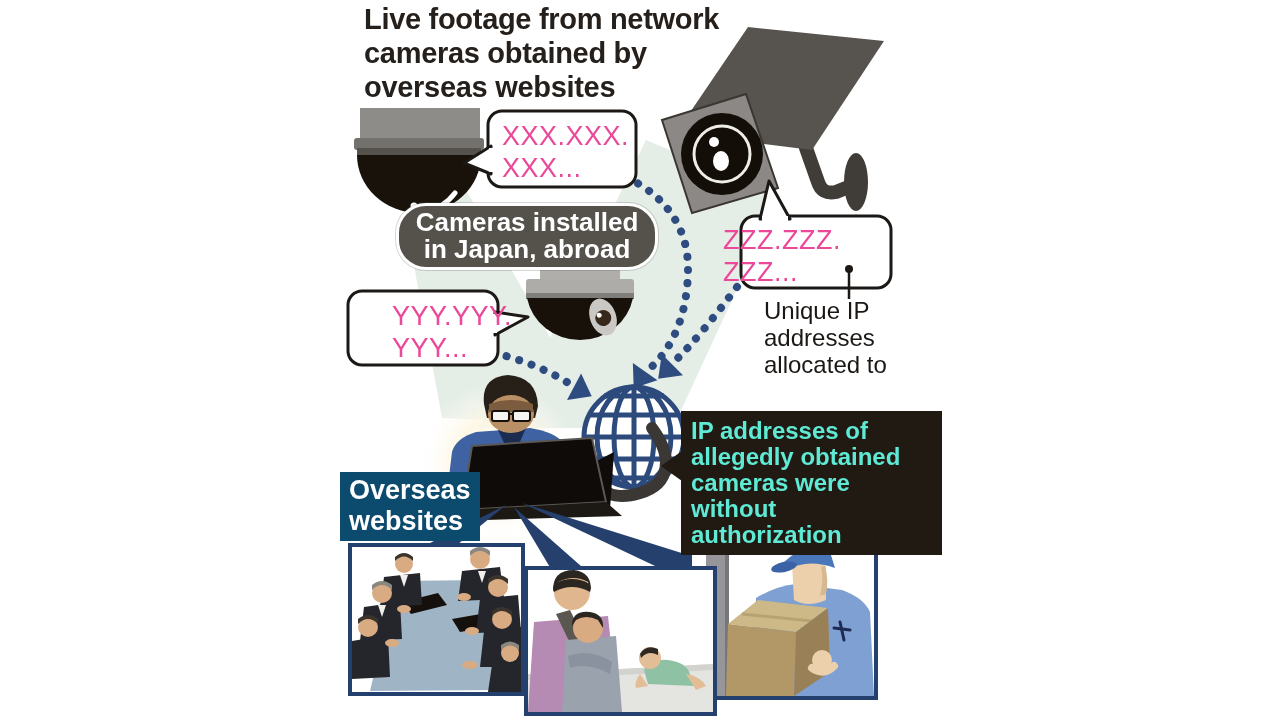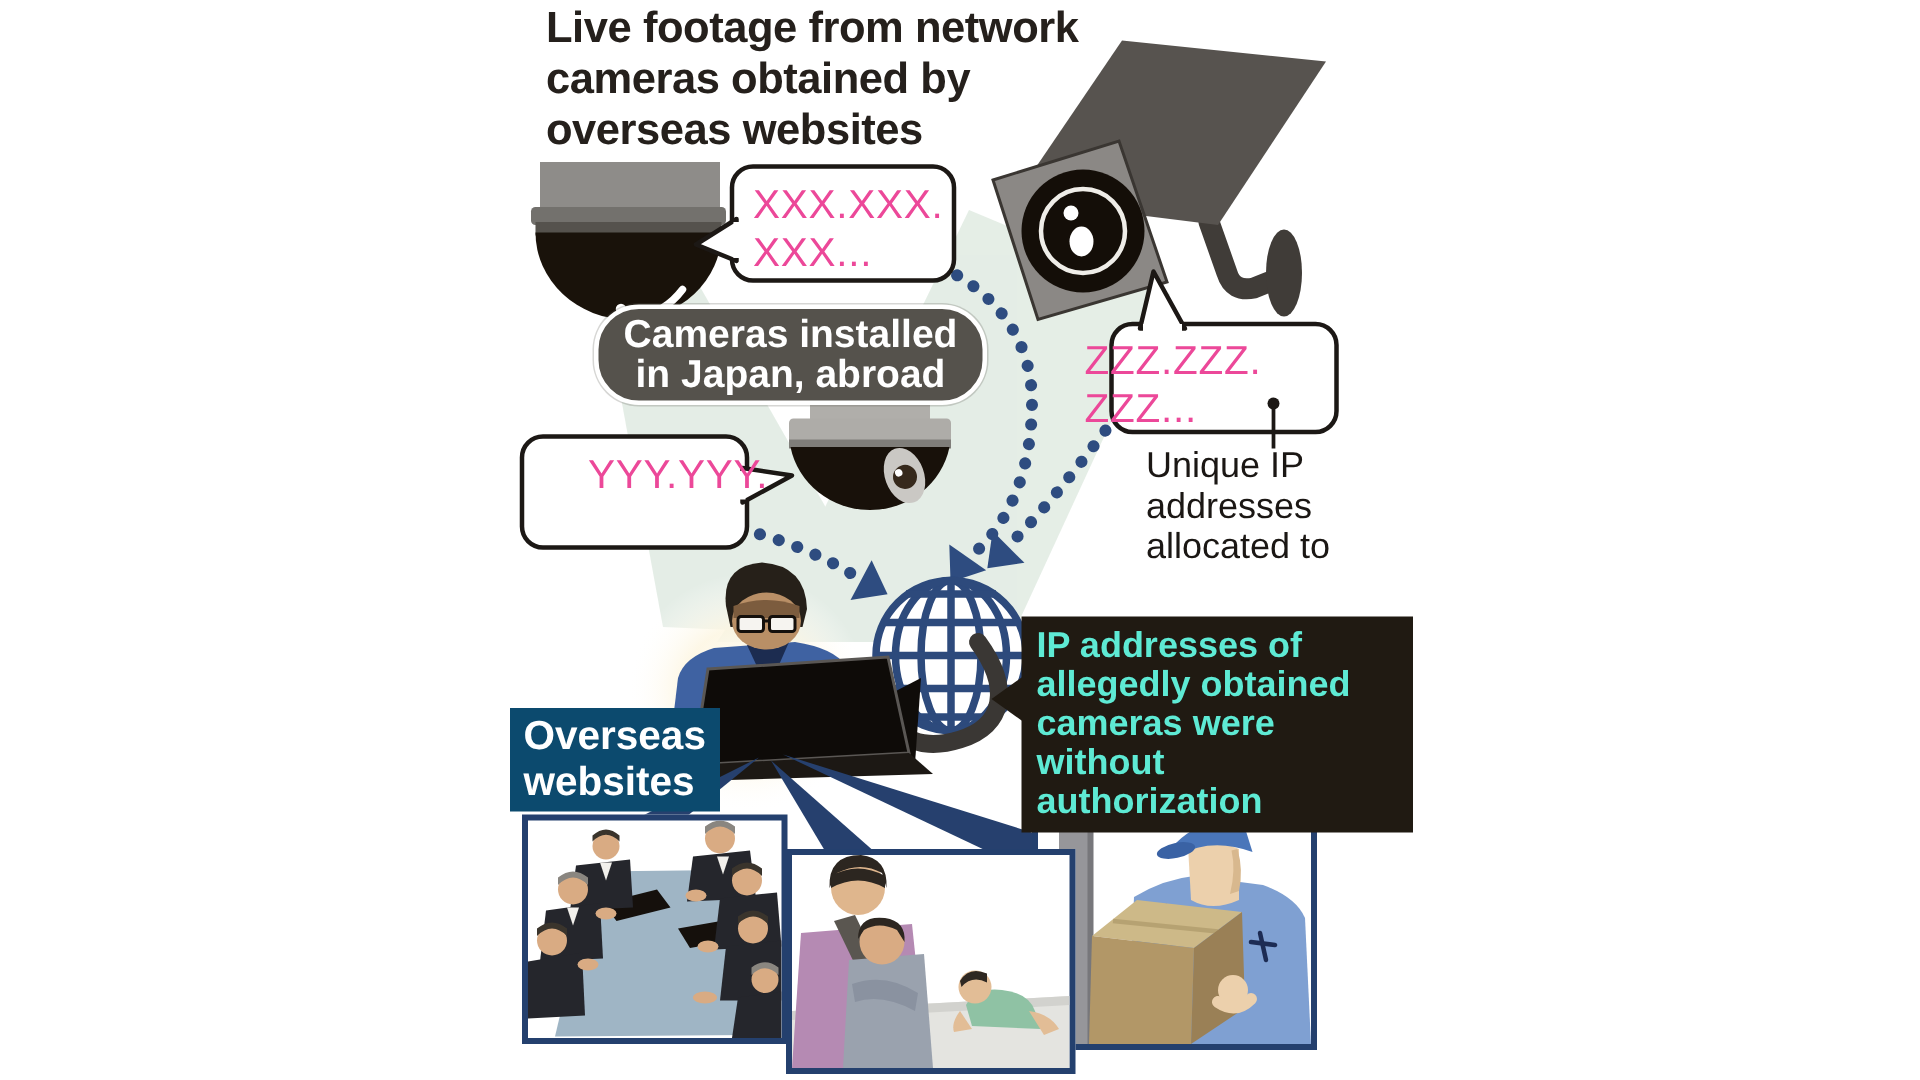--- a/index.html
+++ b/index.html
@@ -171,20 +171,21 @@
     <div>XXX...</div>
   </div>
 
   <div class="abs bubble-text" style="left:723px;top:224px;">
     <div>ZZZ.ZZZ.</div>
     <div>ZZZ...</div>
   </div>
 
   <div class="abs bubble-text" style="left:361px;top:300px;margin-left:31px;">
     <div>YYY.YYY.</div>
+    <div>YYY...</div>
   </div>
 
   <div class="abs pill">
     <div>Cameras installed</div>
     <div>in Japan, abroad</div>
   </div>
 
   <div class="abs unique-ip">
     <div>Unique IP</div>
     <div>addresses</div>

